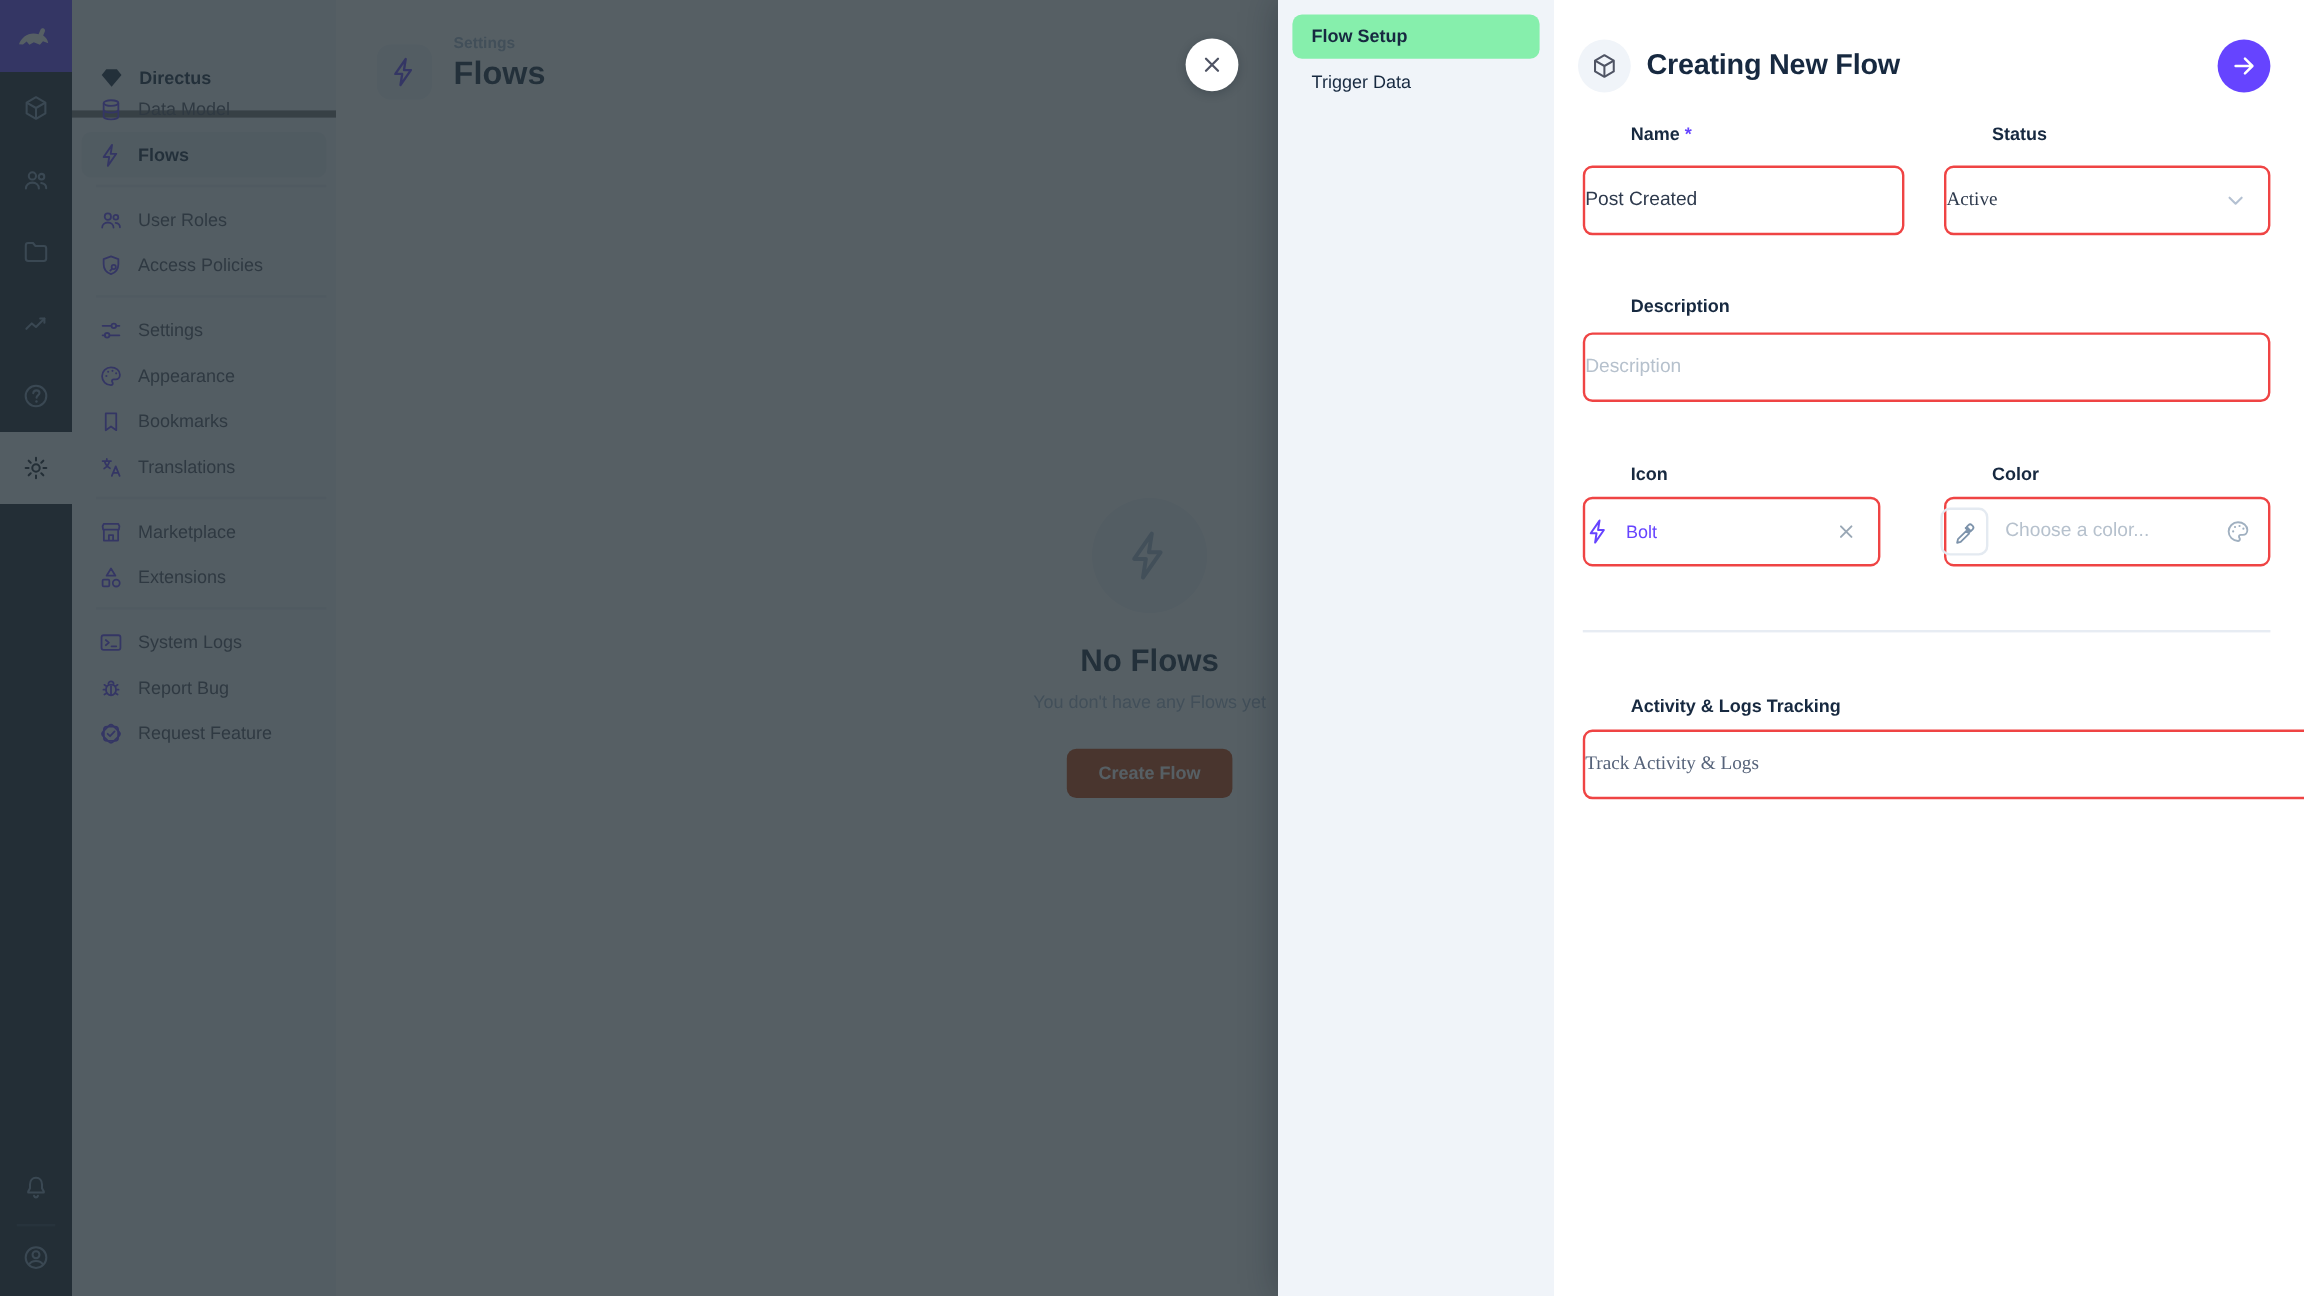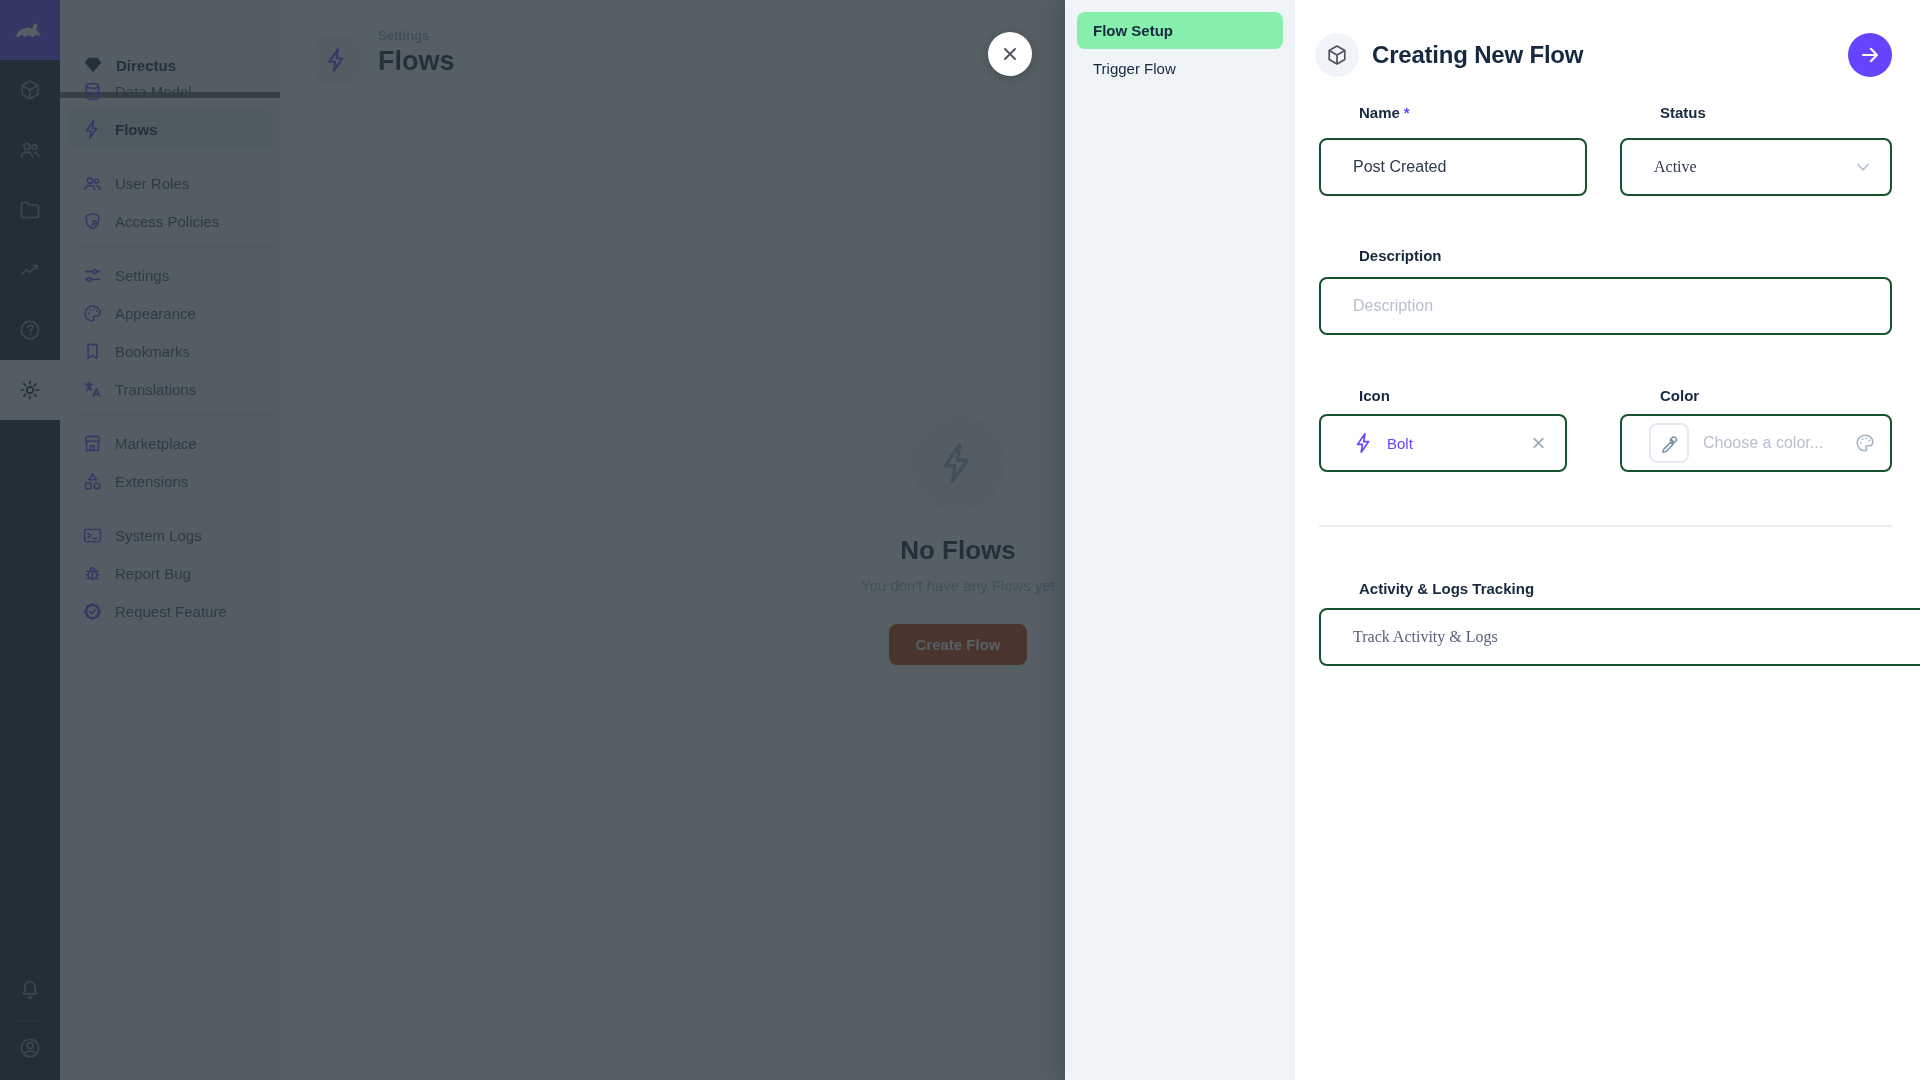--- a/index.html
+++ b/index.html
@@ -44,21 +44,21 @@
   .drawer-nav-item.active { background:#86efac; font-weight:600; }
   .drawer-content { position:relative; width:625px; height:1080px; background:#fff; }
   .close-btn { position:absolute; left:988px; top:32px; width:44px; height:44px; border-radius:50%; background:#fff; color:#4f5464; display:flex; align-items:center; justify-content:center; z-index:70; border:none; box-shadow:0 2px 8px rgba(16,27,38,.25); }
 
   .hdr-icon-circle { position:absolute; left:20px; top:33px; width:44px; height:44px; border-radius:50%; background:#f0f4f9; color:#4f5464; display:flex; align-items:center; justify-content:center; }
   .drawer-title { position:absolute; left:77px; top:41px; font-size:24px; font-weight:700; color:#172940; letter-spacing:-0.2px; }
   .next-btn { position:absolute; left:553px; top:33px; width:44px; height:44px; border-radius:50%; background:#6644ff; color:#fff; border:none; display:flex; align-items:center; justify-content:center; }
 
   .f-label { position:absolute; font-size:15px; font-weight:600; color:#172940;margin-left:40px; }
   .req { color:#6644ff; margin-left:4px; }
-  .f-input { position:absolute; height:58px; background:#fff; border:2px solid #14532d; border-radius:8px; display:flex; align-items:center; padding:0 32px; font-size:16px; color:#2e3a4d; }
+  .f-input { position:absolute; height:58px; background:#fff; border:2px solid #ef4444; border-radius:8px; display:flex; align-items:center; padding:0 0; font-size:16px; color:#2e3a4d; }
   .f-input input { border:none; outline:none; width:100%; font-size:16px; color:#2e3a4d; font-family:inherit; background:transparent; }
   .f-input input::placeholder { color:#b6c1cd; }
   .placeholder { color:#b6c1cd; }
   .chev { position:absolute; right:16px; top:50%; transform:translateY(-50%); color:#b4c1d2; display:flex; }
   .sel-value { font-size:16px; color:#2e3a4d;font-family:Liberation Serif, serif; }
   .sel-value.muted { color:#56637a; }
   .icon-val { display:flex; align-items:center; gap:12px; color:#6644ff; font-size:15px; font-weight:500; }
   .clear-x { position:absolute; right:16px; top:50%; transform:translateY(-50%); color:#9aa8b6; display:flex; }
   .swatch { width:40px; height:40px; border:2px solid #e4eaf1; border-radius:8px; display:flex; align-items:center; justify-content:center; color:#7d93ab; margin-left:-5px; margin-right:14px; flex:none; }
   .palette-btn { position:absolute; right:14px; top:50%; transform:translateY(-50%); color:#a0b0c0; display:flex; }
@@ -416,21 +416,21 @@
 
   <button class="close-btn">
     <svg width="24" height="24">
         <use href="#i-x"></use>
       </svg>
   </button>
 
   <div class="drawer">
     <div class="drawer-nav">
       <div class="drawer-nav-item active" style="top:12px">Flow Setup</div>
-      <div class="drawer-nav-item" style="top:50px">Trigger Flow</div>
+      <div class="drawer-nav-item" style="top:50px">Trigger Data</div>
     </div>
 
     <div class="drawer-content">
       <div class="hdr-icon-circle">
           <svg width="24" height="24">
             <use href="#i-box"></use>
           </svg>
         </div>
       <div class="drawer-title">Creating New Flow</div>
       <button class="next-btn">

